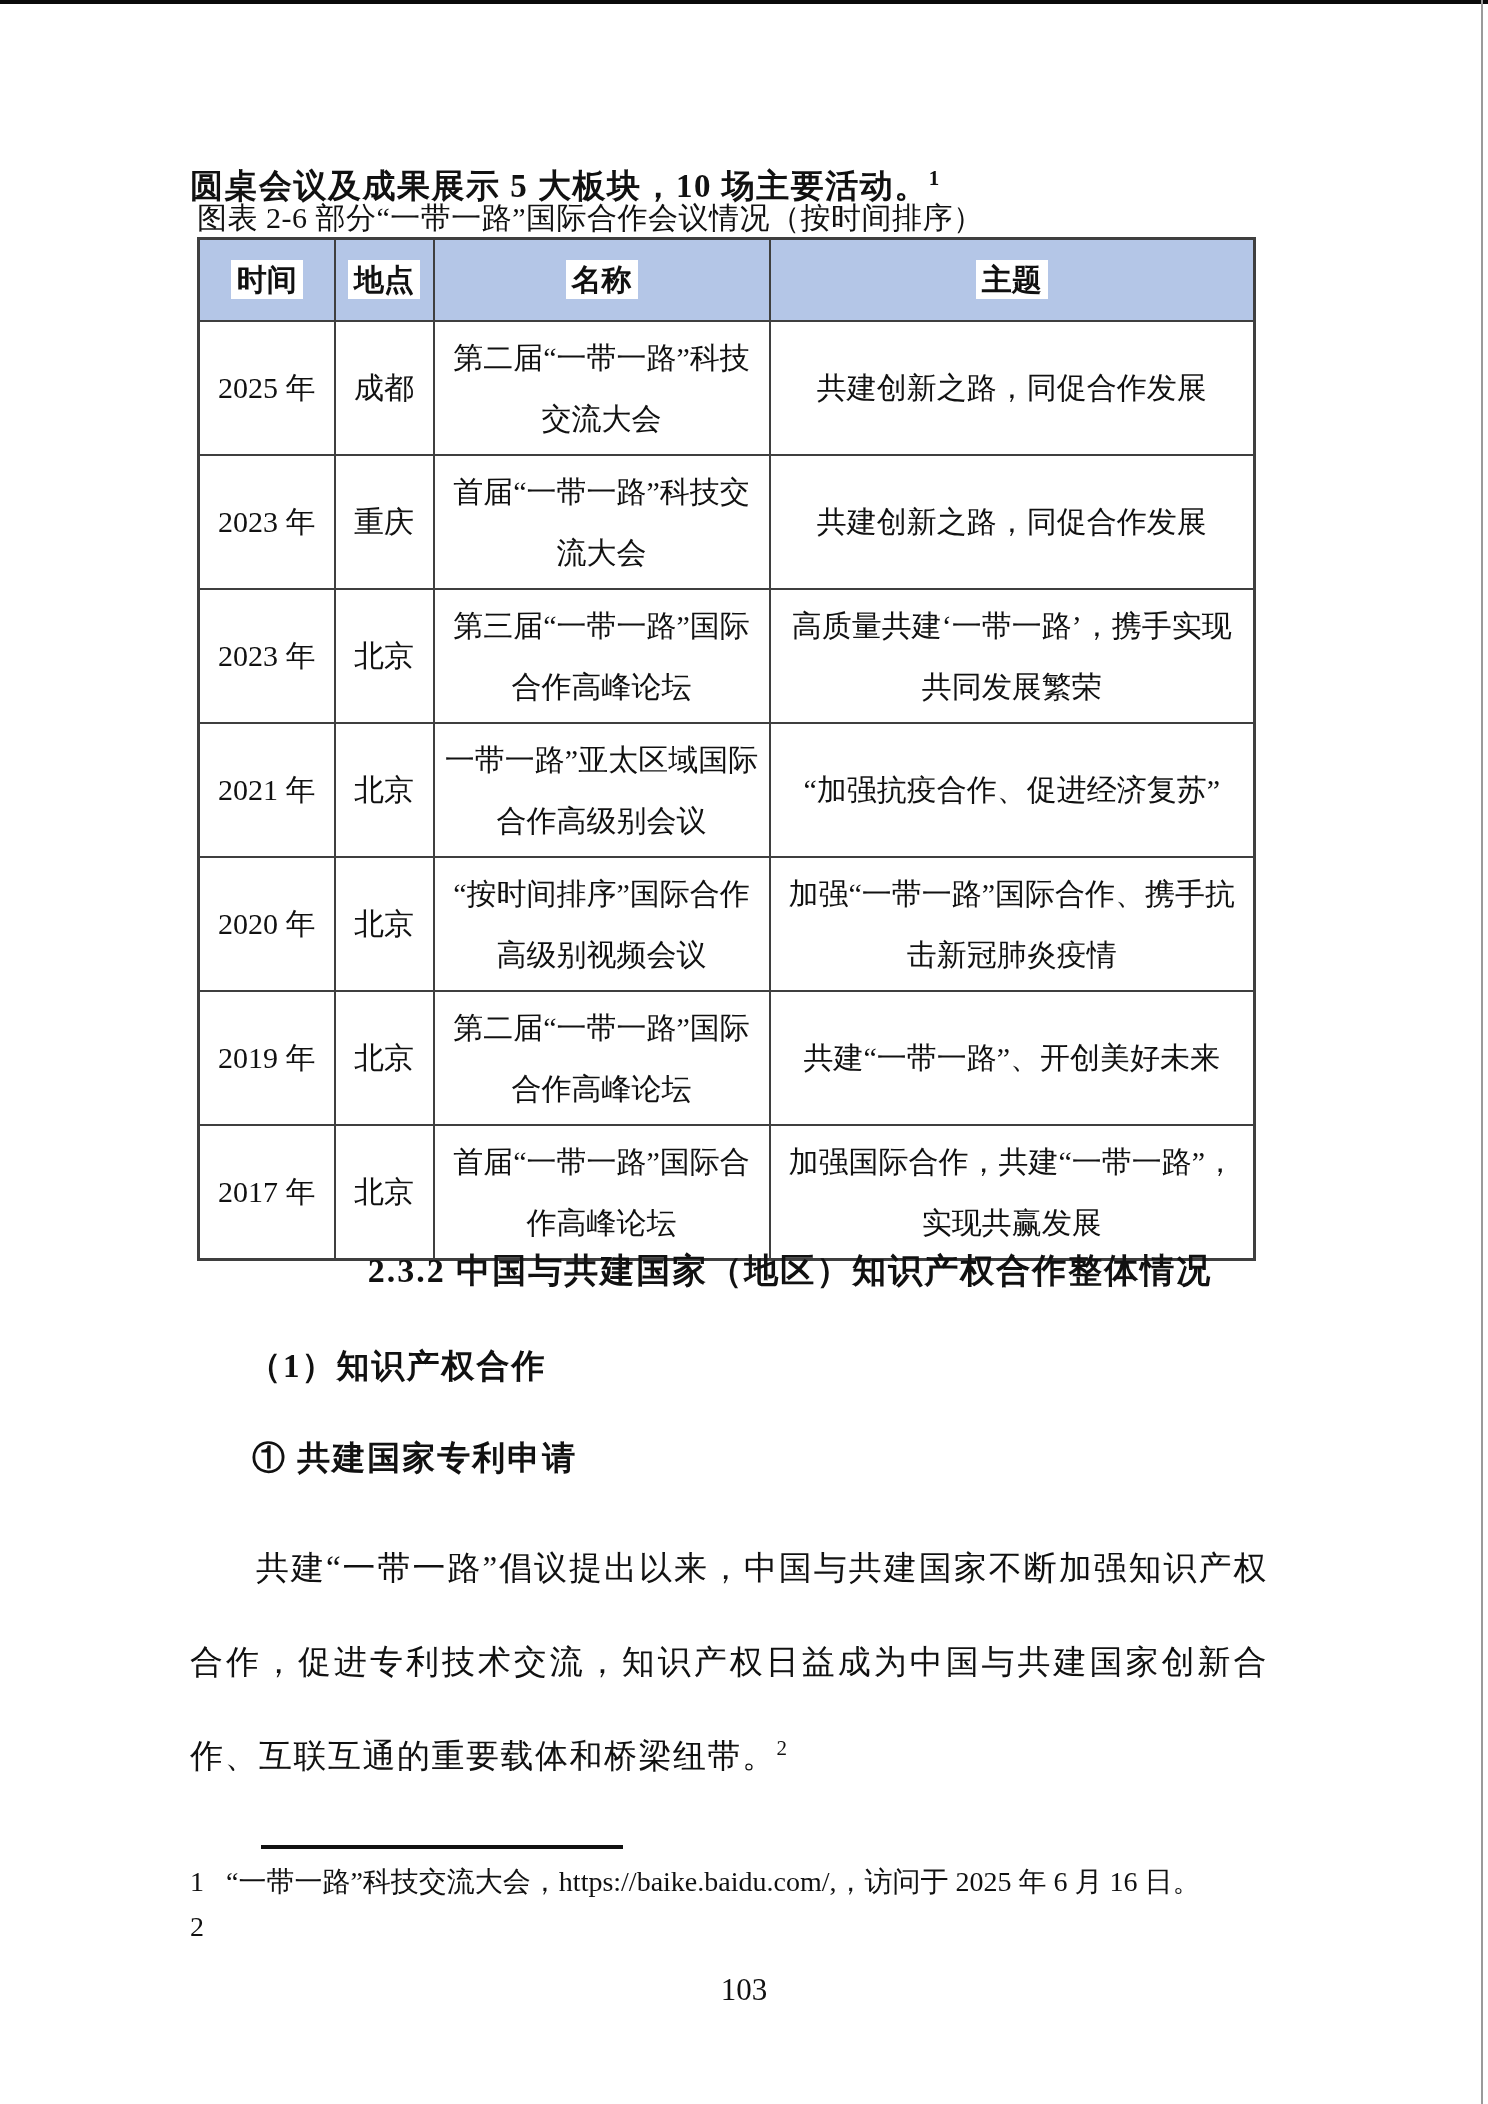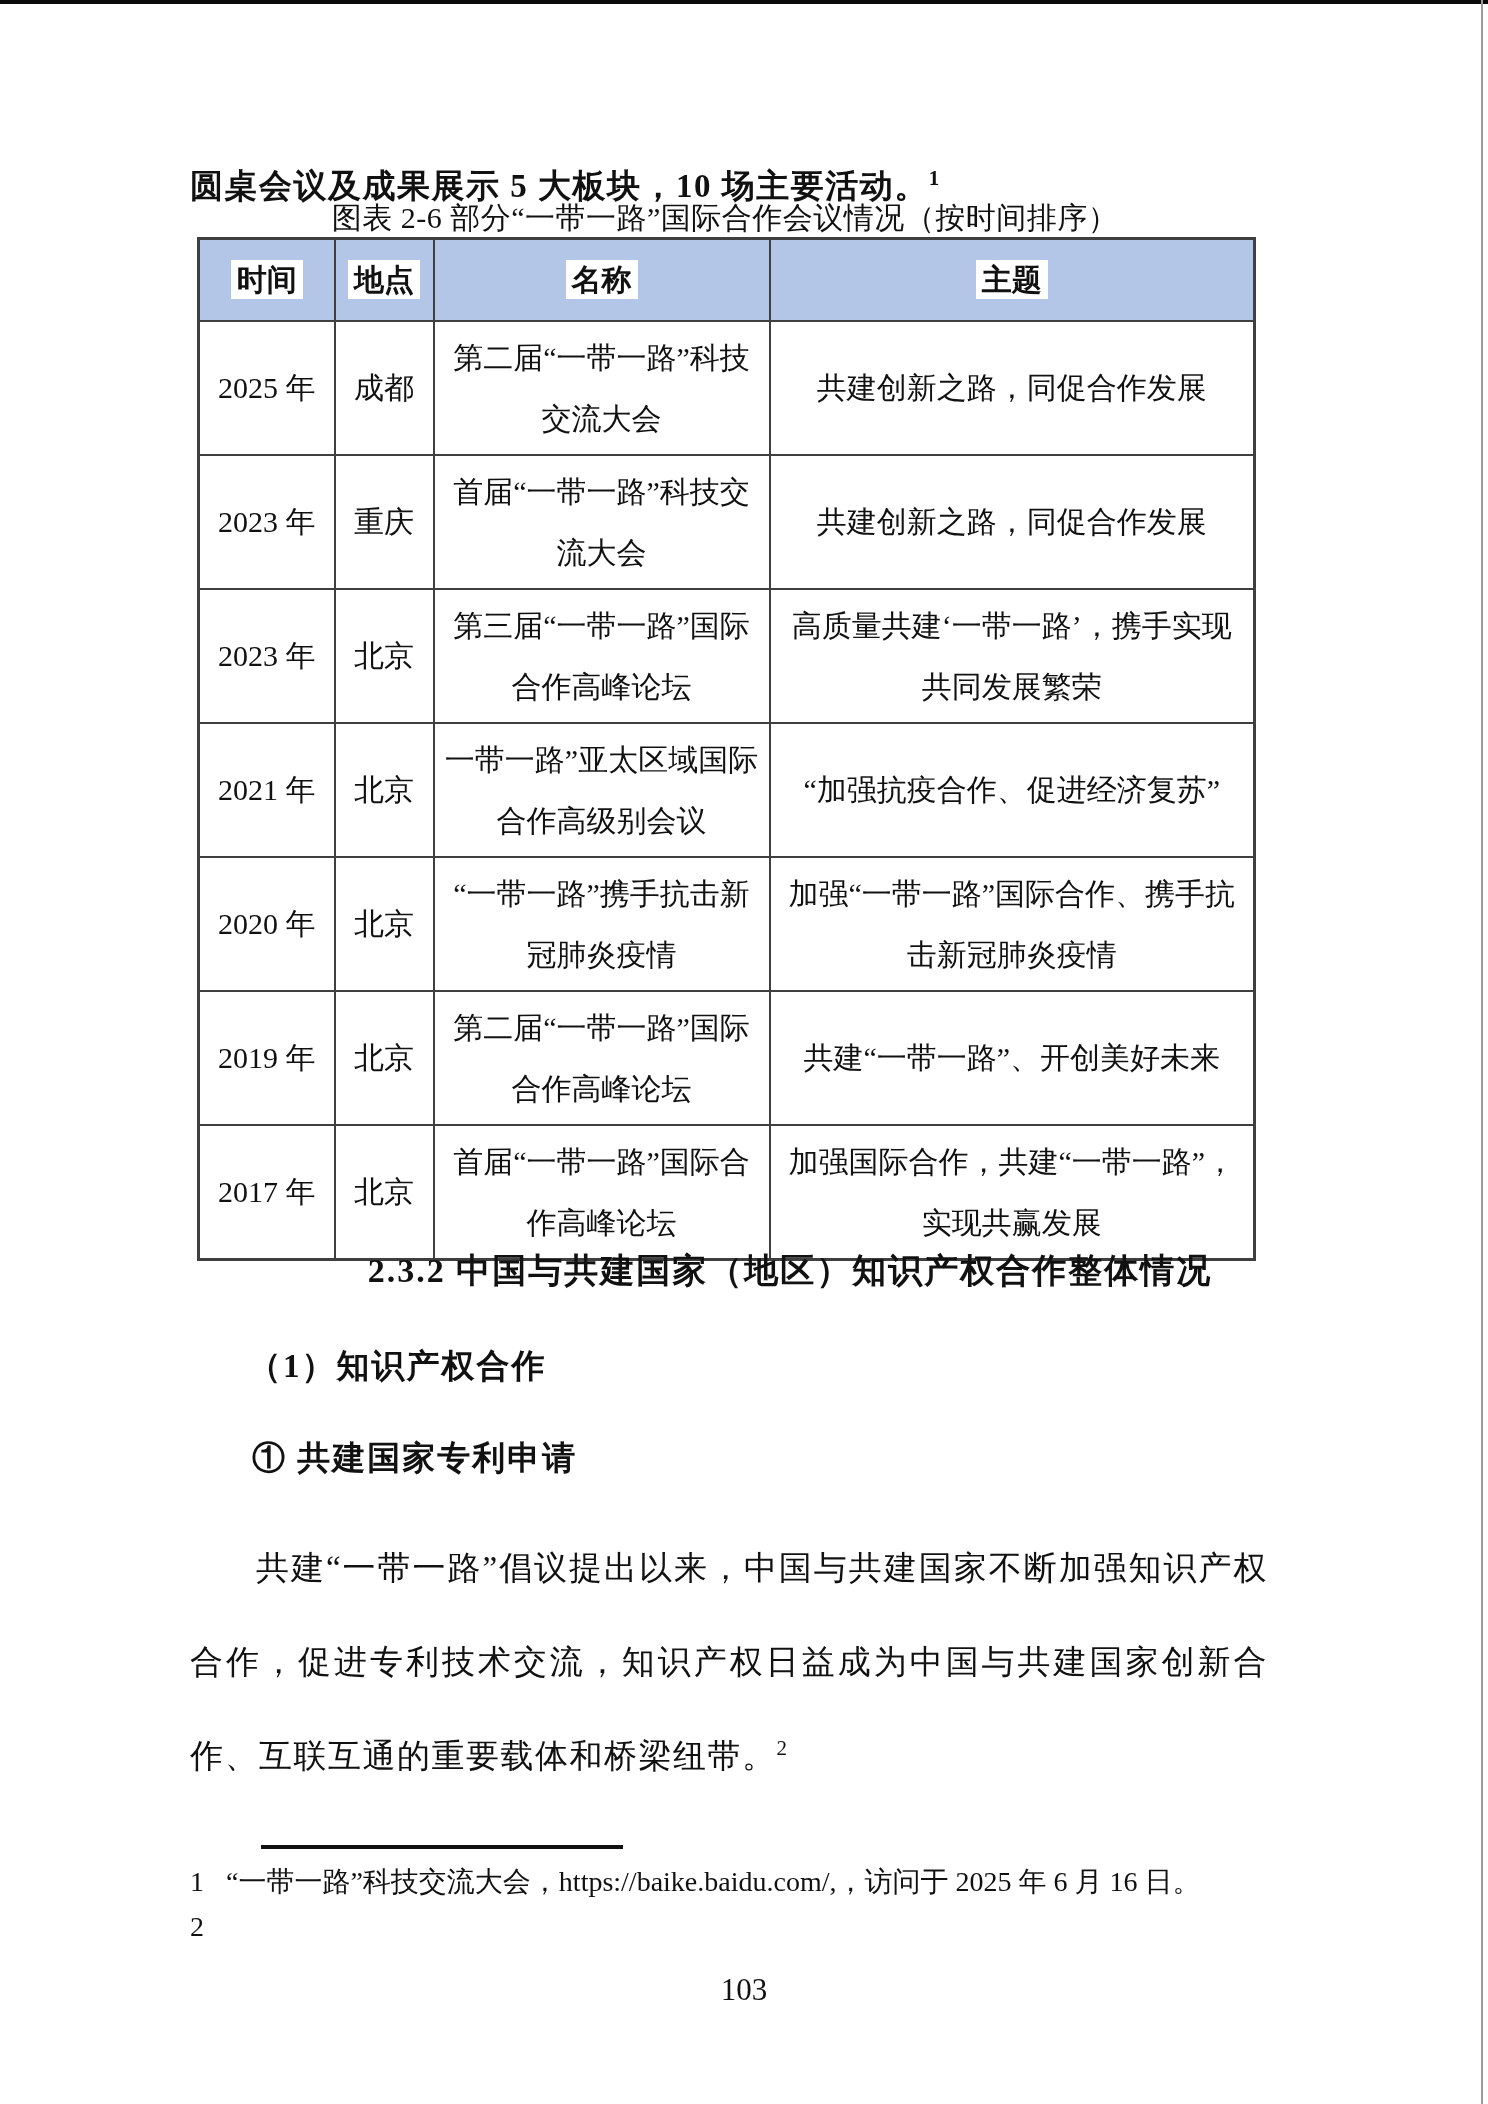--- a/index.html
+++ b/index.html
@@ -16,21 +16,21 @@
   .right-edge { position: absolute; top: 0; left: 1481px; width: 2px; height: 100%; background: #9a9a9a; }
 
   .intro {
     position: absolute; left: 190px; top: 131px; width: 1078px;
     font-size: 33px; letter-spacing: 1.5px; line-height: 1.35; font-weight: bold;
   }
   .intro sup, .para sup { font-size: 21px; vertical-align: super; letter-spacing: 0; }
 
   .caption {
     position: absolute; left: 197px; top: 198px; width: 1056px;
-    font-size: 30px; text-align: center; letter-spacing: 0.5px;
+    font-size: 30px; letter-spacing: 0.5px;
   }
 
   table.meeting {
     position: absolute; left: 197px; top: 237px;
     border-collapse: collapse; table-layout: fixed;
     width: 1056px;
     font-size: 30px;
   }
   table.meeting, table.meeting th, table.meeting td { border: 2px solid #3f3f3f; }
   table.meeting { border-width: 3px; }
@@ -127,21 +127,21 @@
     </tr>
     <tr>
       <td>2021 年</td>
       <td>北京</td>
       <td>一带一路”亚太区域国际合作高级别会议</td>
       <td>“加强抗疫合作、促进经济复苏”</td>
     </tr>
     <tr>
       <td>2020 年</td>
       <td>北京</td>
-      <td>“一带一路”携手抗击新冠肺炎疫情</td>
+      <td>“按时间排序”国际合作高级别视频会议</td>
       <td>加强“一带一路”国际合作、携手抗击新冠肺炎疫情</td>
     </tr>
     <tr>
       <td>2019 年</td>
       <td>北京</td>
       <td>第二届“一带一路”国际合作高峰论坛</td>
       <td>共建“一带一路”、开创美好未来</td>
     </tr>
     <tr>
       <td>2017 年</td>

